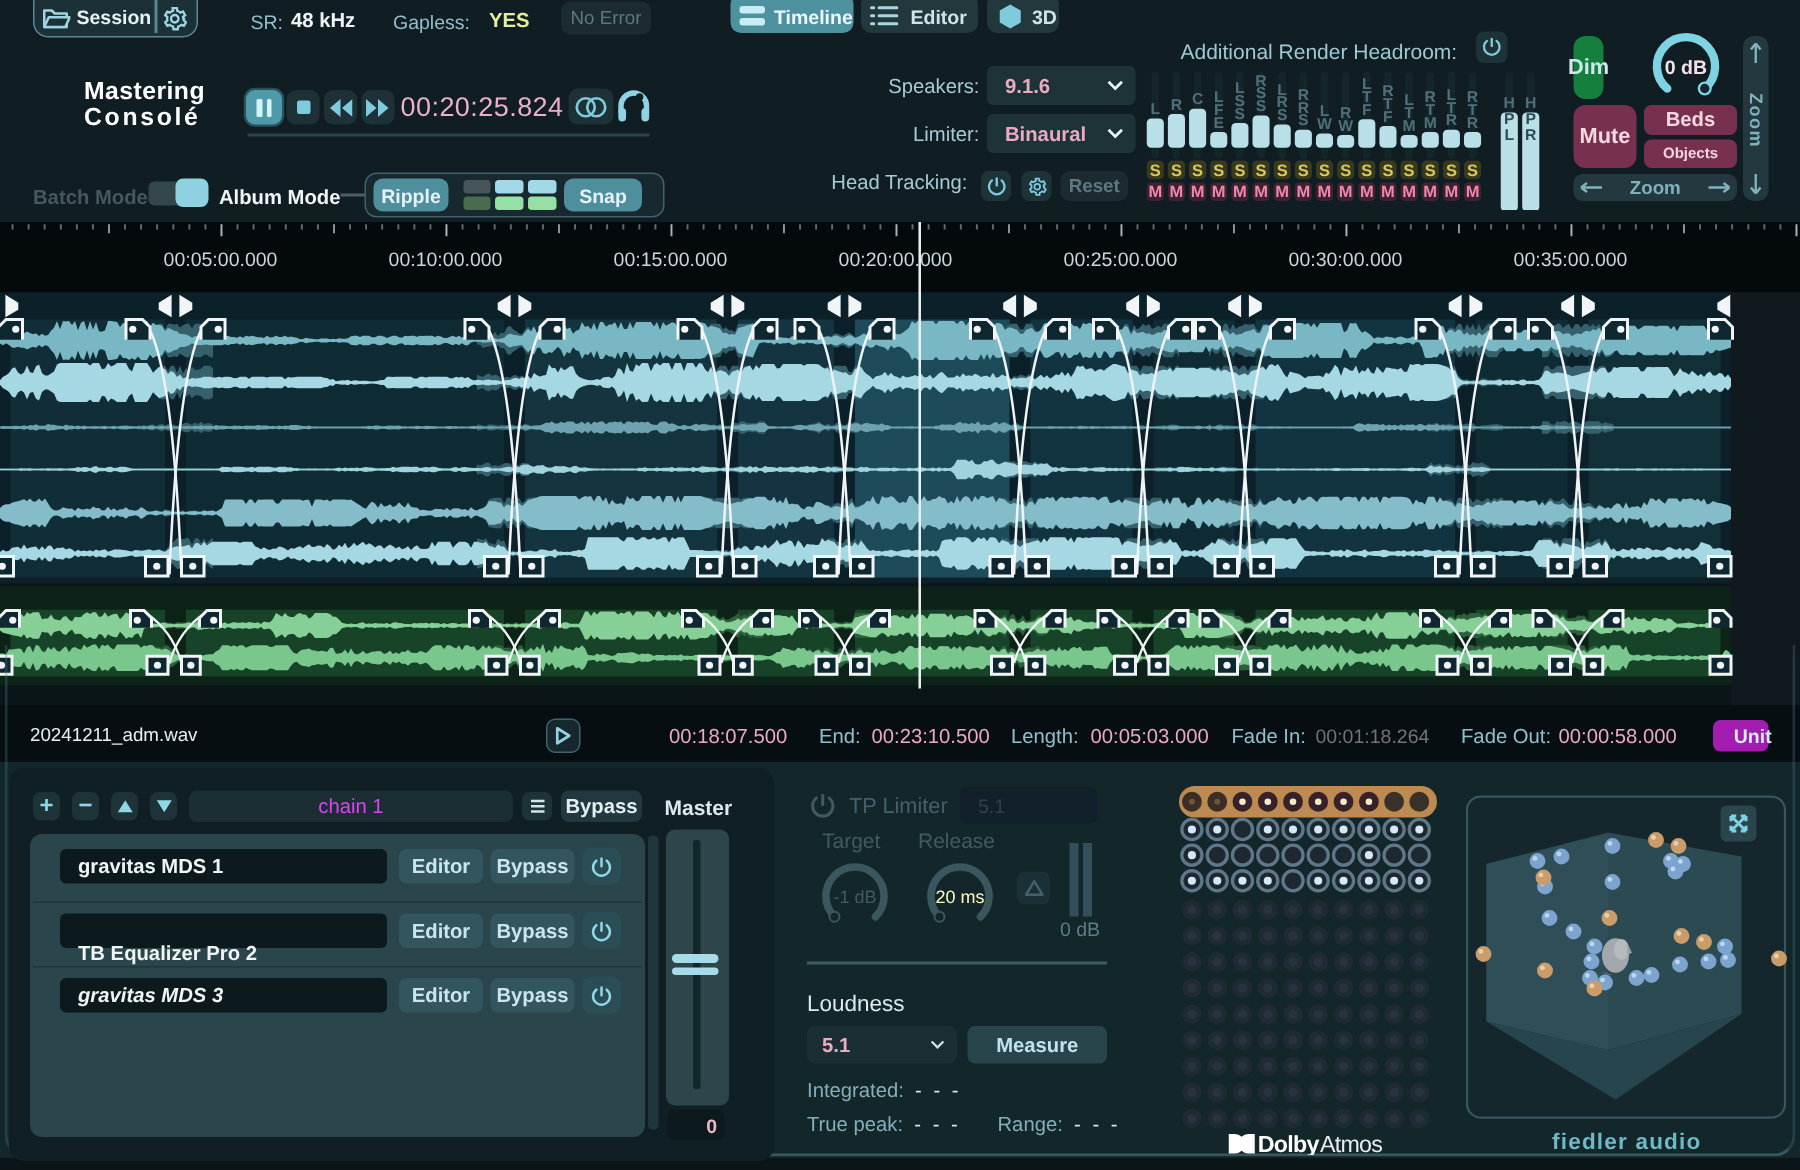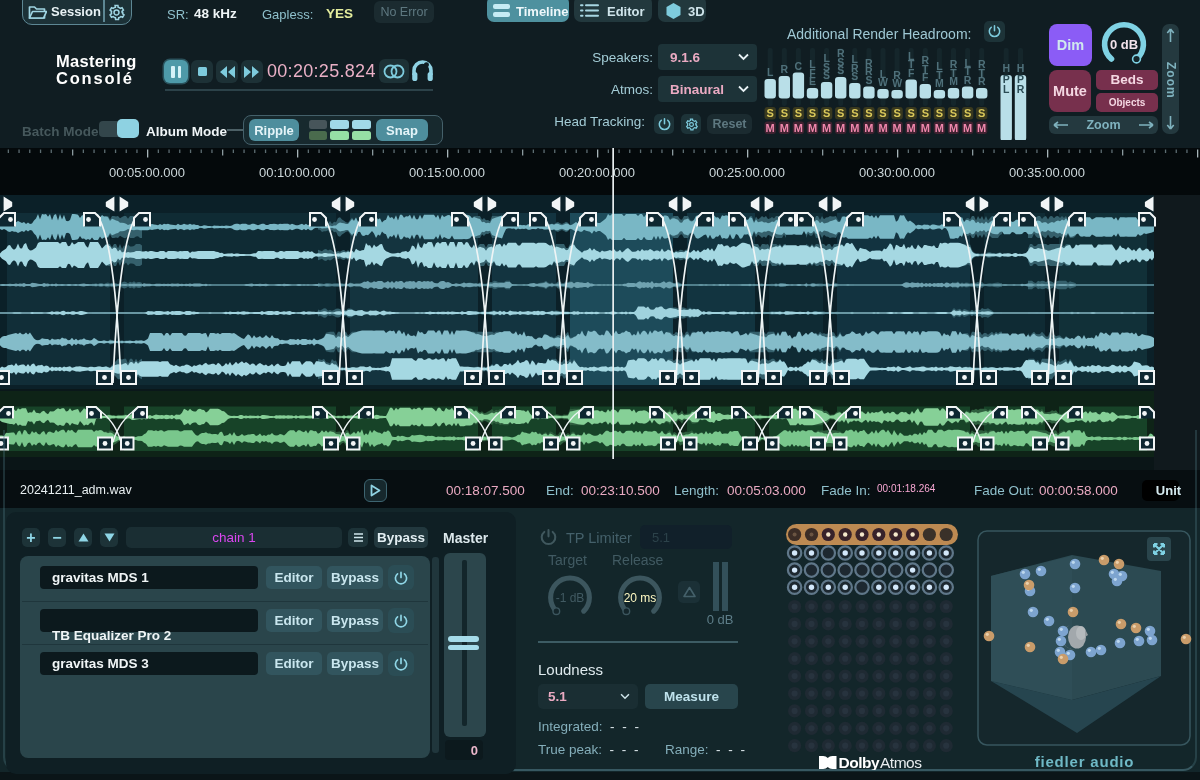--- a/index.html
+++ b/index.html
@@ -479,21 +479,21 @@
 <div class="abs" style="left:330px;top:130.5px;width:19px;height:9px;background:#96dfa5;border-radius:2.5px;"></div>
 <div class="abs" style="left:352px;top:130.5px;width:19px;height:9px;background:#96dfa5;border-radius:2.5px;"></div>
 <div class="abs btn" style="left:376px;top:119px;width:52px;height:22px;background:#4e8e9d;color:#e4f4f8;font-size:13px;font-weight:700;">Snap</div>
 
 <div class="abs" style="left:578px;top:50px;width:75px;height:16px;text-align:right;font-size:13.5px;color:#a3ccd6;">Speakers:</div>
 <div class="abs" style="left:658px;top:44px;width:99px;height:26px;background:#1d3338;border-radius:4px;"></div>
 <div class="abs" style="left:670px;top:50px;font-size:13.5px;color:#eaaac2;font-weight:700;">9.1.6</div>
 <svg class="abs" style="left:738px;top:53px;" width="11" height="8" viewBox="0 0 11 8" fill="none" stroke="#e8f2f5" stroke-width="1.8">
       <path d="M1 1.5 L5.5 6 L10 1.5"></path>
     </svg>
-<div class="abs" style="left:578px;top:82px;width:75px;height:16px;text-align:right;font-size:13.5px;color:#a3ccd6;">Atmos:</div>
+<div class="abs" style="left:578px;top:82px;width:75px;height:16px;text-align:right;font-size:13.5px;color:#a3ccd6;">Limiter:</div>
 <div class="abs" style="left:658px;top:76px;width:99px;height:26px;background:#1d3338;border-radius:4px;"></div>
 <div class="abs" style="left:670px;top:82px;font-size:13.5px;color:#eaaac2;font-weight:700;">Binaural</div>
 <svg class="abs" style="left:738px;top:85px;" width="11" height="8" viewBox="0 0 11 8" fill="none" stroke="#e8f2f5" stroke-width="1.8">
       <path d="M1 1.5 L5.5 6 L10 1.5"></path>
     </svg>
 <div class="abs" style="left:522px;top:114px;width:123px;height:16px;text-align:right;font-size:13.5px;color:#a3ccd6;">Head Tracking:</div>
 <div class="abs btn" style="left:654px;top:114px;width:20px;height:20px;background:#1d3338;border-radius:5px;">
  <svg width="13" height="13" viewBox="0 0 15 15" fill="none" stroke="#7ecbdd" stroke-width="1.8" stroke-linecap="round">
         <path d="M7.5 1 v5.5 M11.2 2.6 a6 6 0 1 1 -7.4 0"></path>
       </svg>
@@ -651,21 +651,21 @@
       <rect x="240.5" y="67" width="11.4" height="66" rx="3" fill="#b9dfe8"></rect>
       <text x="246.2" y="64.0" font-size="10.5" font-weight="bold" fill="#4f707a" text-anchor="middle" font-family="Liberation Sans">H</text>
       <text x="246.2" y="74.5" font-size="10.5" font-weight="bold" fill="#2b4c55" text-anchor="middle" font-family="Liberation Sans">P</text>
       <text x="246.2" y="85.0" font-size="10.5" font-weight="bold" fill="#2b4c55" text-anchor="middle" font-family="Liberation Sans">L</text>
       <rect x="258.0" y="40" width="5" height="92" rx="2" fill="#15262b"></rect>
       <rect x="254.8" y="67" width="11.4" height="66" rx="3" fill="#b9dfe8"></rect>
       <text x="260.5" y="64.0" font-size="10.5" font-weight="bold" fill="#4f707a" text-anchor="middle" font-family="Liberation Sans">H</text>
       <text x="260.5" y="74.5" font-size="10.5" font-weight="bold" fill="#2b4c55" text-anchor="middle" font-family="Liberation Sans">P</text>
       <text x="260.5" y="85.0" font-size="10.5" font-weight="bold" fill="#2b4c55" text-anchor="middle" font-family="Liberation Sans">R</text>
     </svg>
-<div class="abs btn" style="left:1049px;top:24px;width:43px;height:42px;background:#8b5cf6;border-radius:8px;color:#cfe8ee;font-size:14.5px;font-weight:700;">Dim</div>
+<div class="abs btn" style="left:1049px;top:24px;width:20px;height:42px;background:#15803d;border-radius:8px;color:#cfe8ee;font-size:14.5px;font-weight:700;">Dim</div>
 <svg class="abs" style="left:1100px;top:21px;" width="48" height="46" viewBox="0 0 48 46">
 <path d="M 11.5 38 A 19.4 19.4 0 1 1 36.5 38" fill="none" stroke="#7fd2e4" stroke-width="5.6" stroke-linecap="round"></path>
 <circle cx="36.5" cy="38" r="3.9" fill="#14262b" stroke="#7fd2e4" stroke-width="1.6"></circle>
 </svg>
 <div class="abs" style="left:1100px;top:37px;width:48px;text-align:center;font-size:13px;color:#f2e2ea;font-weight:700;">0 dB</div>
 <div class="abs btn" style="left:1049px;top:70px;width:42px;height:42px;background:#77304d;border-radius:8px;color:#f4d7e2;font-size:14.5px;font-weight:700;">Mute</div>
 <div class="abs btn" style="left:1096px;top:70px;width:62px;height:19.5px;background:#77304d;border-radius:5px;color:#f4d7e2;font-size:13.5px;font-weight:700;">Beds</div>
 <div class="abs btn" style="left:1096px;top:92.5px;width:62px;height:19.5px;background:#77304d;border-radius:5px;color:#f4d7e2;font-size:10px;font-weight:700;">Objects</div>
 <div class="abs" style="left:1049px;top:116px;width:109px;height:18px;background:#24393f;border-radius:6px;"></div>
 <svg class="abs" style="left:1053px;top:120px;" width="101" height="10" viewBox="0 0 101 10" stroke="#7fb2be" stroke-width="1.6" fill="none">
@@ -687,24 +687,24 @@
         <path d="M1.5 1.5 L9.5 6.5 L1.5 11.5 Z" fill="none" stroke="#8fd2e2" stroke-width="1.8" stroke-linejoin="round"></path>
       </svg>
     </div>
 <div class="abs" style="left:404px;top:511px;font-size:13.5px;color:#8fc0cc;text-decoration:underline;">Start:</div>
 <div class="abs" style="left:446px;top:483px;font-size:13.5px;color:#eaaac2;">00:18:07.500</div>
 <div class="abs" style="left:546px;top:483px;font-size:13.5px;color:#8fc0cc;">End:</div>
 <div class="abs" style="left:581px;top:483px;font-size:13.5px;color:#eaaac2;">00:23:10.500</div>
 <div class="abs" style="left:674px;top:483px;font-size:13.5px;color:#8fc0cc;">Length:</div>
 <div class="abs" style="left:727px;top:483px;font-size:13.5px;color:#eaaac2;">00:05:03.000</div>
 <div class="abs" style="left:821px;top:483px;font-size:13.5px;color:#8fc0cc;">Fade In:</div>
-<div class="abs" style="left:877px;top:483px;font-size:10px;color:#f9a8d4;">00:01:18.264</div>
+<div class="abs" style="left:877px;top:483px;font-size:13px;color:#737373;">00:01:18.264</div>
 <div class="abs" style="left:974px;top:483px;font-size:13.5px;color:#8fc0cc;">Fade Out:</div>
 <div class="abs" style="left:1039px;top:483px;font-size:13.5px;color:#eaaac2;">00:00:58.000</div>
-<div class="abs btn" style="left:1142px;top:480px;width:37px;height:21px;background:#000000;border-radius:5px;color:#d5e9ee;font-size:13px;font-weight:700;padding-left:16px;">Unit</div>
+<div class="abs btn" style="left:1142px;top:480px;width:37px;height:21px;background:#a21caf;border-radius:5px;color:#d5e9ee;font-size:13px;font-weight:700;padding-left:16px;">Unit</div>
 
 <div class="abs" style="left:0;top:508px;width:1200px;height:272px;background:#13262a;"></div>
 <div class="abs" style="left:3px;top:430px;width:1194px;height:341px;border-left:2px solid rgba(86,130,142,0.30);border-right:2px solid rgba(86,130,142,0.30);border-bottom:2px solid rgba(86,130,142,0.55);border-radius:0 0 14px 14px;"></div>
 <div class="abs" style="left:0;top:772px;width:1200px;height:8px;background:#0b1518;"></div>
 <div class="abs" style="left:6px;top:512px;width:510px;height:262px;background:#0f1f24;border-radius:10px;"></div>
 <div class="abs btn" style="left:22px;top:528px;width:18px;height:19px;background:#1d3338;border-radius:5px;color:#8fd6e6;font-size:16px;font-weight:700;">+</div>
 <div class="abs btn" style="left:48px;top:528px;width:18px;height:19px;background:#1d3338;border-radius:5px;color:#8fd6e6;font-size:16px;font-weight:700;">−</div>
 <div class="abs btn" style="left:74px;top:528px;width:18px;height:19px;background:#1d3338;border-radius:5px;">
  <svg width="11" height="9" viewBox="0 0 11 9">
         <path d="M5.5 0.5 L10.5 8.5 H0.5 Z" fill="#8fd6e6"></path>
@@ -739,21 +739,21 @@
 <div class="abs" style="left:40px;top:609px;width:218px;height:23px;background:#0c191d;border-radius:4px;"></div>
 <div class="abs" style="left:52px;top:613px;font-size:13.5px;color:#f0f5f6;font-weight:700;margin-top:15px;">TB Equalizer Pro 2</div>
 <div class="abs btn" style="left:266px;top:609px;width:56px;height:23px;background:#32555e;border-radius:5px;color:#c9e6ee;font-size:13.5px;font-weight:700;">Editor</div>
 <div class="abs btn" style="left:327px;top:609px;width:56px;height:23px;background:#32555e;border-radius:5px;color:#c9e6ee;font-size:13.5px;font-weight:700;">Bypass</div>
 <div class="abs btn" style="left:388px;top:608px;width:26px;height:25px;background:#2b4d55;border-radius:6px;">
  <svg width="14" height="14" viewBox="0 0 15 15" fill="none" stroke="#8fd6e6" stroke-width="1.8" stroke-linecap="round">
         <path d="M7.5 1.5 v5.5 M11.2 3 a6 6 0 1 1 -7.4 0"></path>
       </svg>
     </div>
 <div class="abs" style="left:40px;top:652px;width:218px;height:23px;background:#0c191d;border-radius:4px;"></div>
-<div class="abs" style="left:52px;top:656px;font-size:13.5px;color:#f0f5f6;font-weight:700;">gravitas MDS 3</div>
+<div class="abs" style="left:52px;top:656px;font-size:13.5px;color:#f0f5f6;font-weight:700;font-style:italic;">gravitas MDS 3</div>
 <div class="abs btn" style="left:266px;top:652px;width:56px;height:23px;background:#32555e;border-radius:5px;color:#c9e6ee;font-size:13.5px;font-weight:700;">Editor</div>
 <div class="abs btn" style="left:327px;top:652px;width:56px;height:23px;background:#32555e;border-radius:5px;color:#c9e6ee;font-size:13.5px;font-weight:700;">Bypass</div>
 <div class="abs btn" style="left:388px;top:651px;width:26px;height:25px;background:#2b4d55;border-radius:6px;">
  <svg width="14" height="14" viewBox="0 0 15 15" fill="none" stroke="#8fd6e6" stroke-width="1.8" stroke-linecap="round">
         <path d="M7.5 1.5 v5.5 M11.2 3 a6 6 0 1 1 -7.4 0"></path>
       </svg>
     </div>
 <div class="abs" style="left:432px;top:557px;width:7px;height:196px;background:#20363c;border-radius:3px;"></div>
 <div class="abs" style="left:444px;top:553px;width:42px;height:184px;background:#2c464c;border-radius:6px;"></div>
 <div class="abs" style="left:462px;top:560px;width:4.5px;height:166px;background:#13262b;border-radius:2px;"></div>

